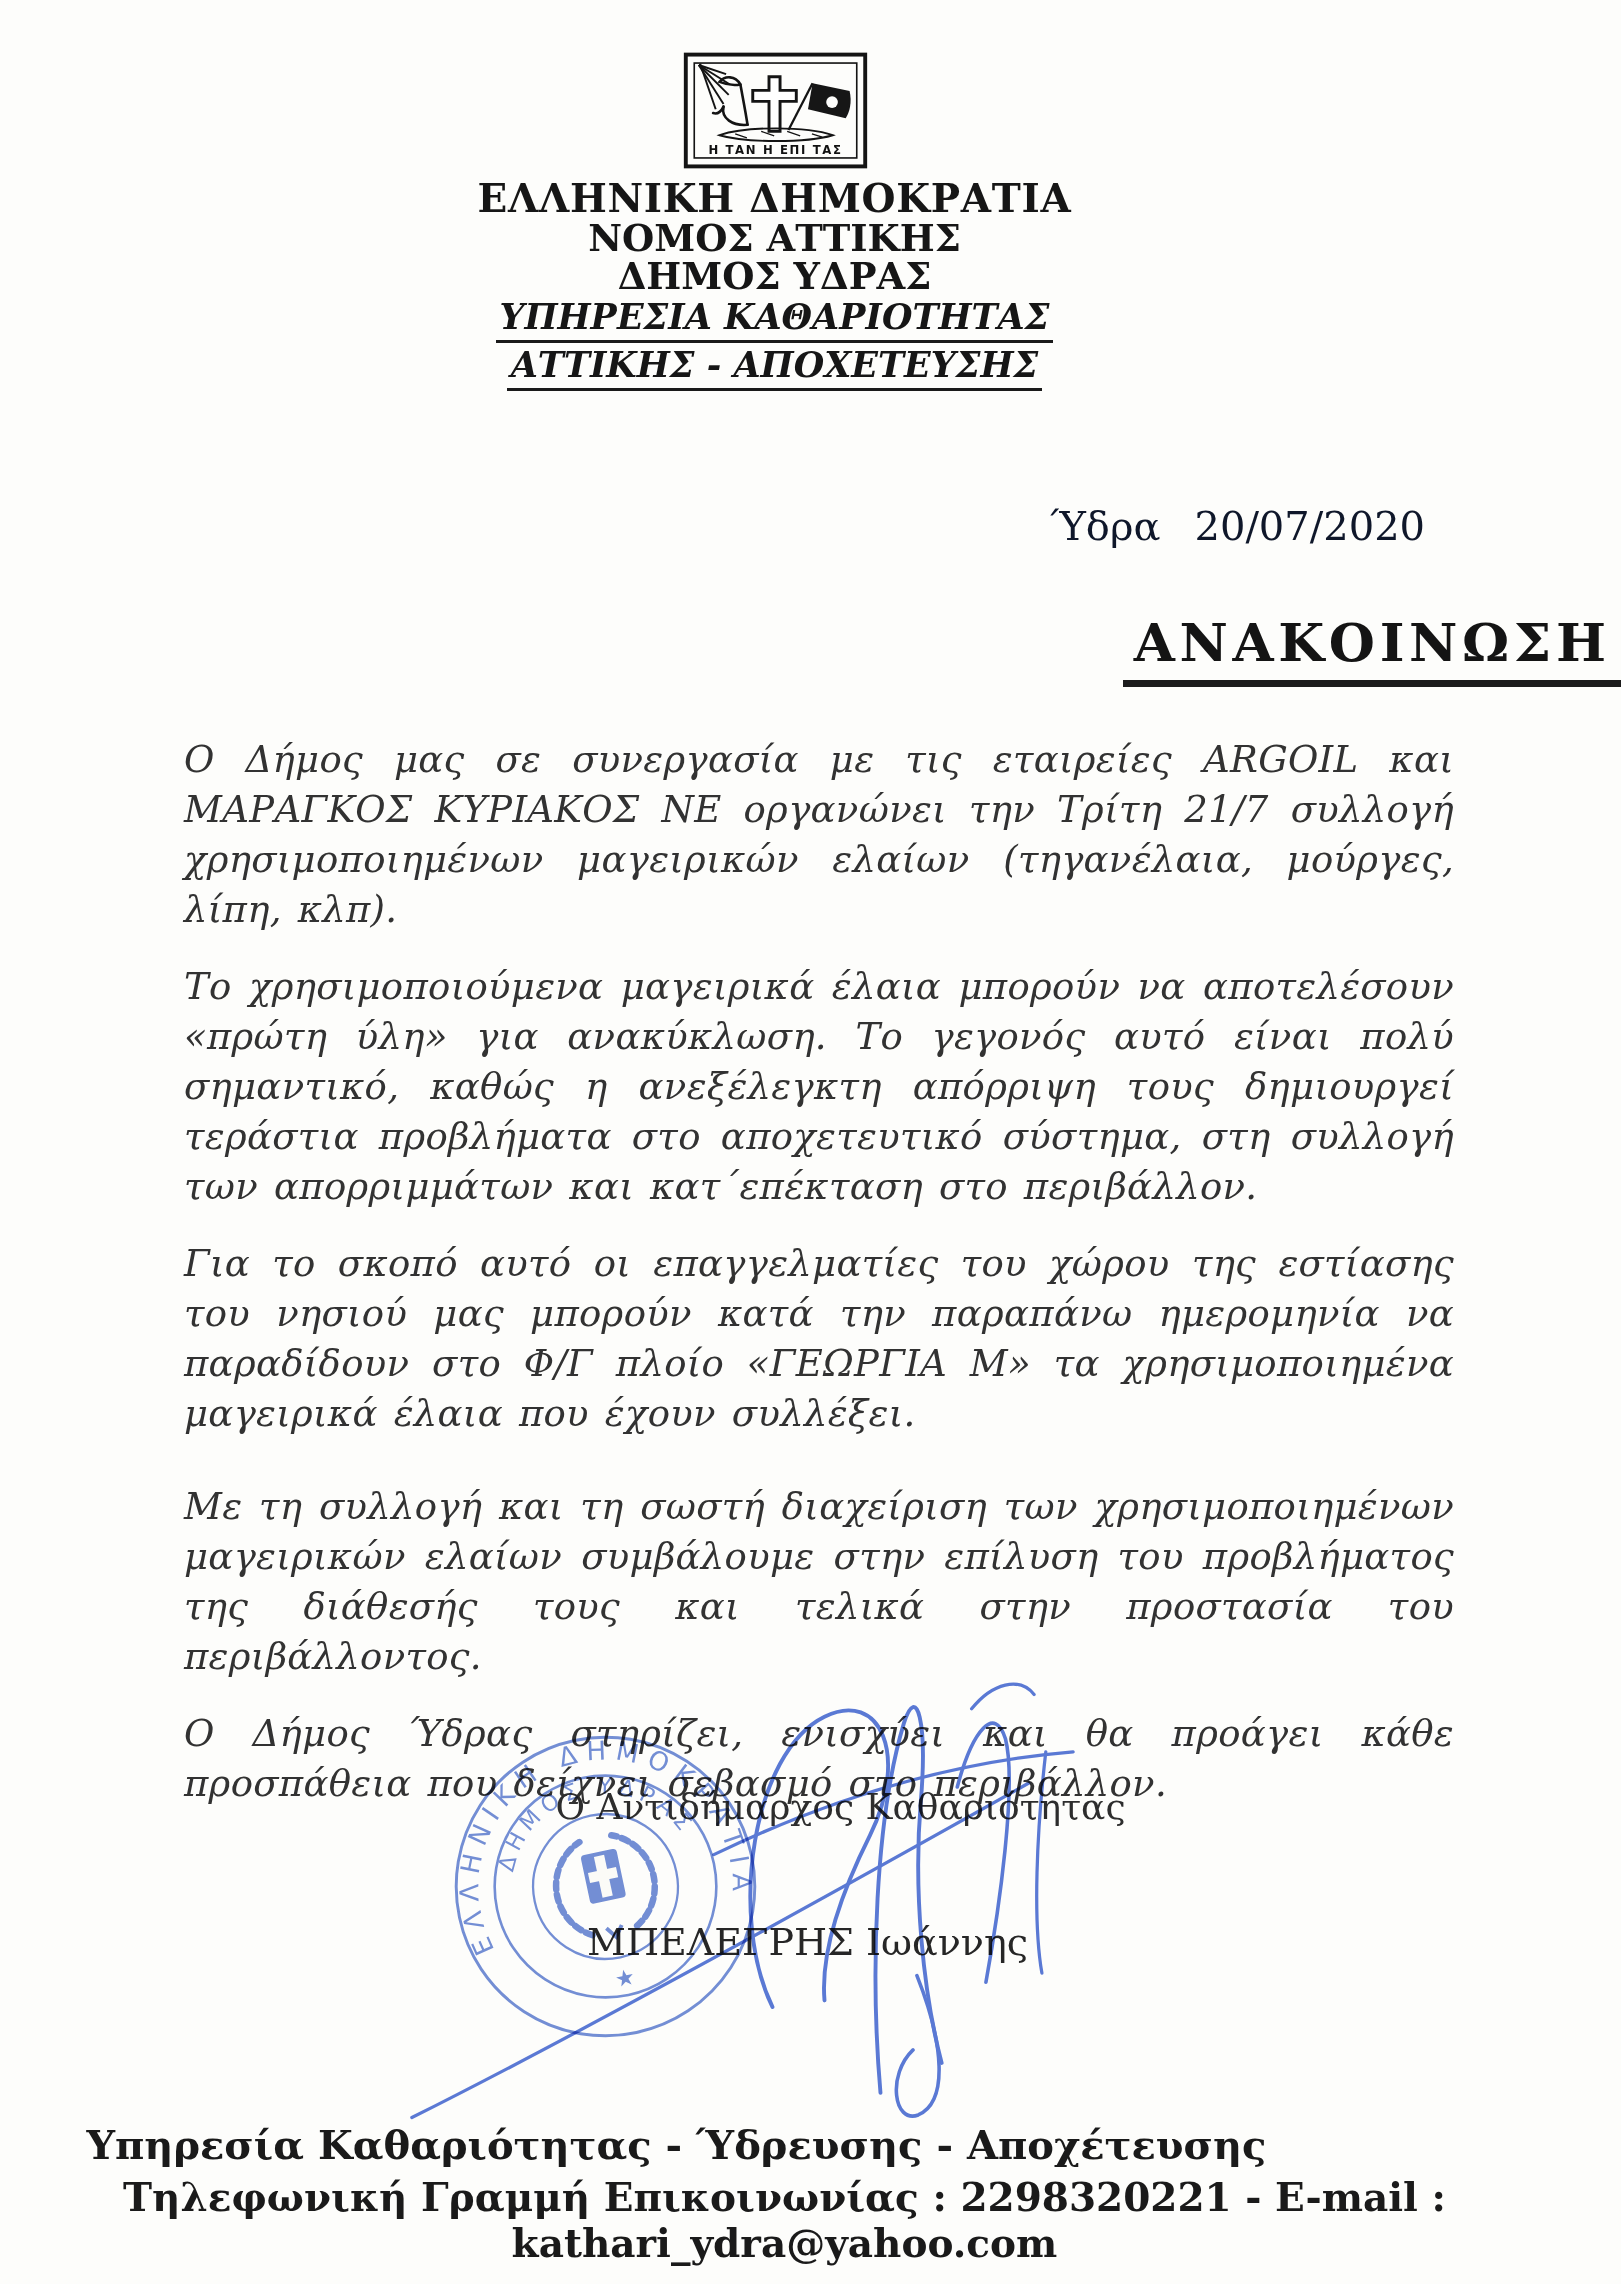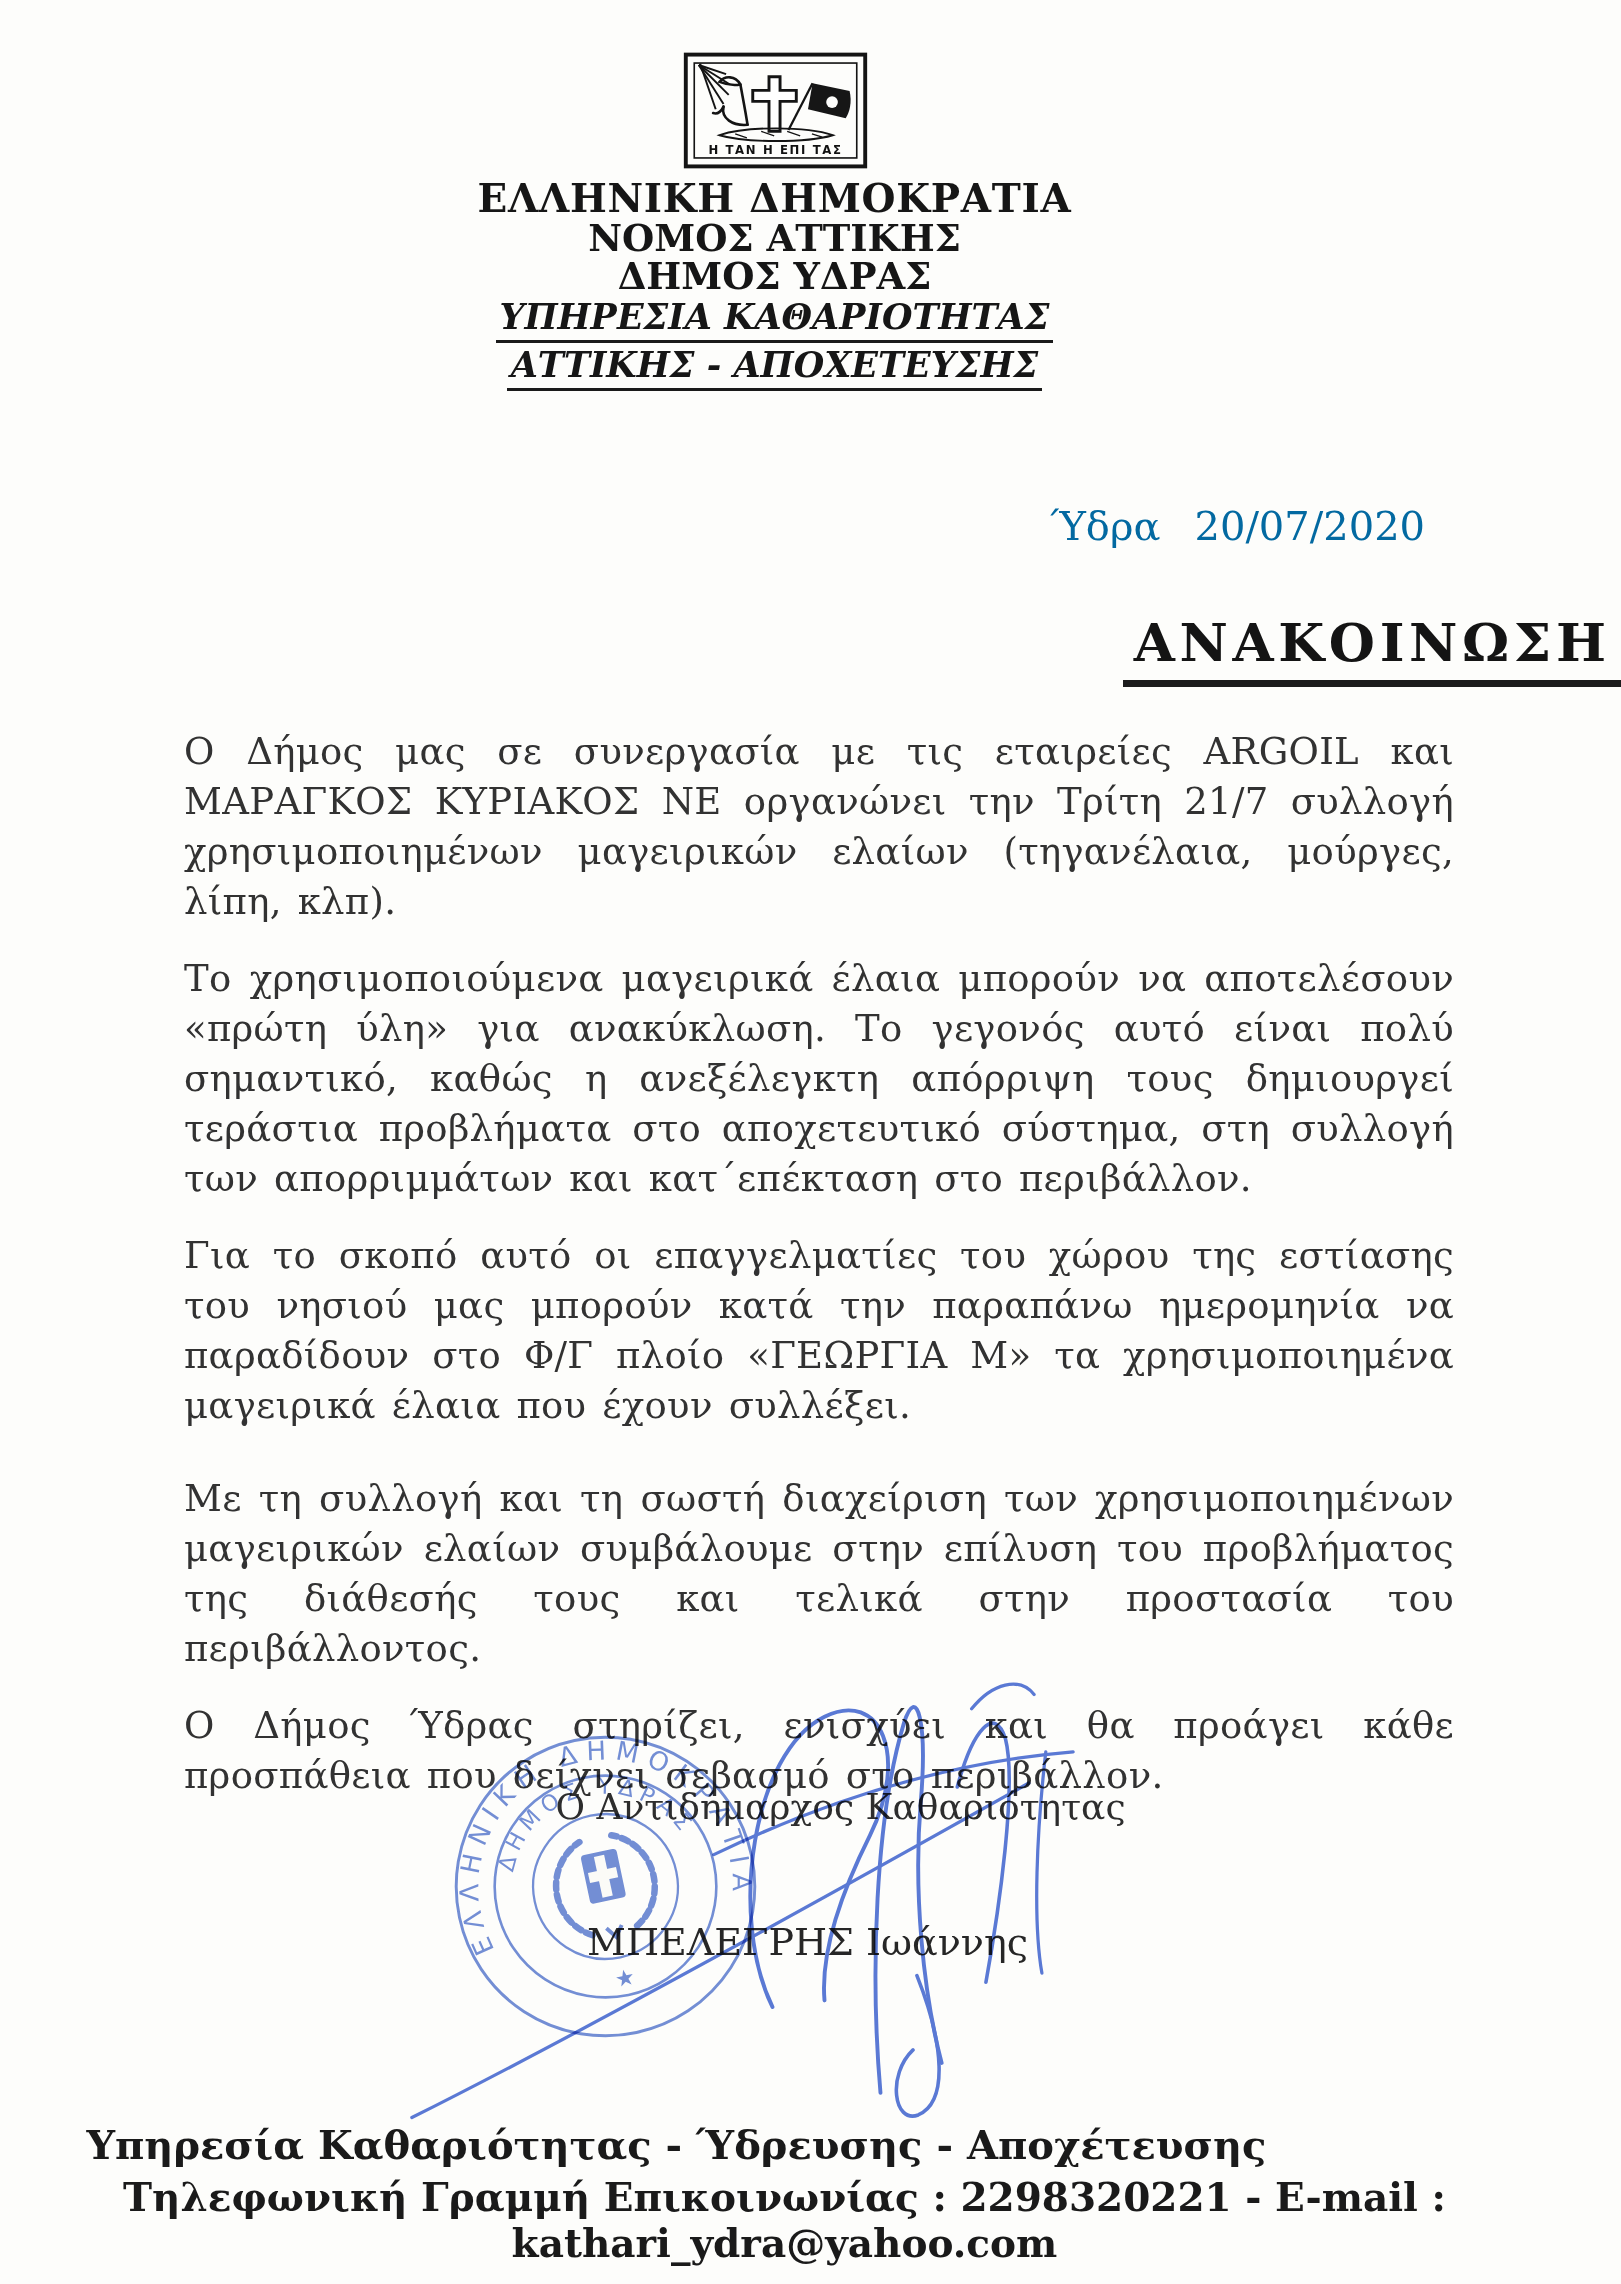--- a/index.html
+++ b/index.html
@@ -11,30 +11,30 @@
   .emblem{position:absolute;left:683px;top:52px;width:151px;height:117px;border-radius:10px;}
   
   .gov{position:absolute;left:449px;top:177px;width:651px;text-align:center;color:#161616;font-weight:bold;}
   .gov-l1{font-size:39px;line-height:42px;letter-spacing:0.7px;}
   .gov-l2{font-size:37px;line-height:38px;}
   .gov-l3{font-size:37px;line-height:38px;}
   .gov-l4,.gov-l5{font-size:35px;line-height:43px;font-style:italic;}
   .gov-l4 span,.gov-l5 span{display:inline-block;border-bottom:3.9px solid #1a1a1a;padding:0 3.9px 2px 3.9px;}
   
   .dateline{position:absolute;left:977px;top:503px;width:521px;display:flex;justify-content:center;gap:34px;
-    font-size:40px;color:#0369a1;}
+    font-size:40px;color:#0f172a;}
   
   .doc-title{position:absolute;left:0;top:611px;width:1621px;text-align:right;}
   .doc-title span{display:inline-block;font-size:53px;font-weight:bold;letter-spacing:4.6px;color:#141414;
     border-bottom:7.2px solid #1c1c1c;padding:0 10.4px 6.5px 10.4px;}
   
   .body-text{position:absolute;left:184px;top:727px;width:1270px;
     font-size:37px;line-height:50px;text-align:justify;color:#323232;
     letter-spacing:0.3px;word-spacing:3.9px;}
-  .body-text p{margin:0 0 27px 0;}
+  .body-text p{margin:8px 0 27px 0;font-style:italic;}
   .body-text p.gap-lg{margin-bottom:43px;}
   
   .sig-role{position:absolute;left:515px;top:1786px;width:651px;text-align:center;
     font-size:36px;color:#2d2d2d;z-index:2;}
   .sig-name{position:absolute;left:482px;top:1920px;width:651px;text-align:center;
     font-size:38px;color:#262626;z-index:2;}
   .stamp{position:absolute;left:451px;top:1732px;width:309px;height:309px;z-index:3;
     transform:rotate(-12deg);mix-blend-mode:multiply;opacity:.85;}
   .autograph{position:absolute;left:365px;top:1667px;width:755px;height:482px;z-index:4;mix-blend-mode:multiply;}
   

